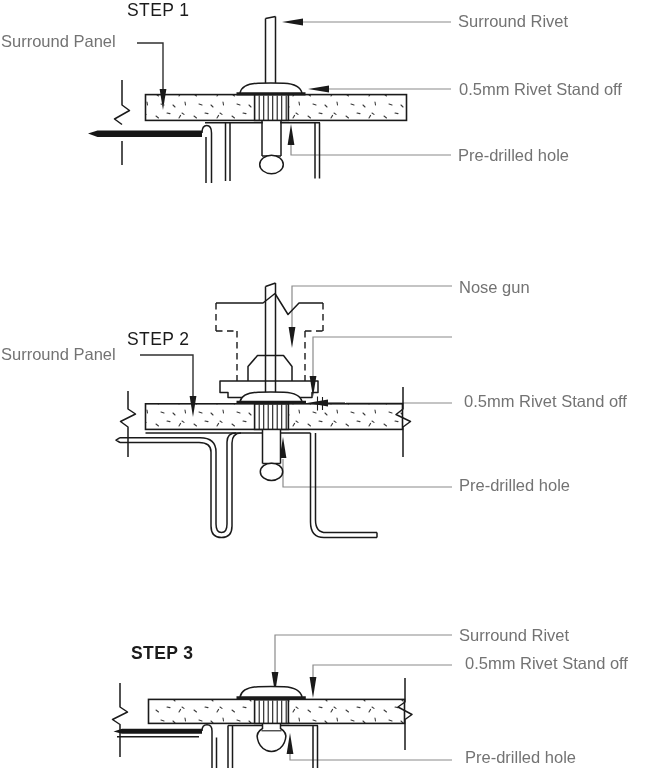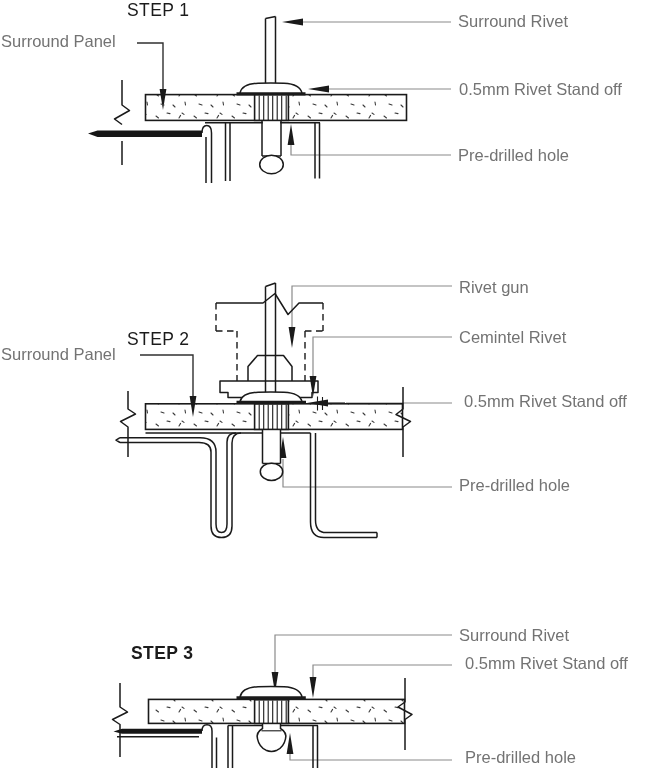--- a/index.html
+++ b/index.html
@@ -184,23 +184,22 @@
       </g>
     </g>
   </svg>
 
   <div class="ttl" style="left:127px;top:0px;">STEP 1</div>
   <div class="lbl" style="left:1px;top:32px;">Surround Panel</div>
   <div class="lbl" style="left:458px;top:12px;">Surround Rivet</div>
   <div class="lbl" style="left:459px;top:80px;">0.5mm Rivet Stand off</div>
   <div class="lbl" style="left:458px;top:146px;">Pre-drilled hole</div>
 
-  <div class="lbl" style="left:459px;top:278px;">Rivet gun</div>
+  <div class="lbl" style="left:459px;top:278px;">Nose gun</div>
   <div class="ttl" style="left:127px;top:301px;margin-top:28px;">STEP 2</div>
-  <div class="lbl" style="left:459px;top:328px;">Cemintel Rivet</div>
   <div class="lbl" style="left:1px;top:345px;">Surround Panel</div>
   <div class="lbl" style="left:464px;top:392px;">0.5mm Rivet Stand off</div>
   <div class="lbl" style="left:459px;top:476px;">Pre-drilled hole</div>
 
   <div class="ttl" style="left:131px;top:643px;font-weight:bold;">STEP 3</div>
   <div class="lbl" style="left:459px;top:626px;">Surround Rivet</div>
   <div class="lbl" style="left:465px;top:654px;">0.5mm Rivet Stand off</div>
   <div class="lbl" style="left:465px;top:748px;">Pre-drilled hole</div>
 
 </div>

